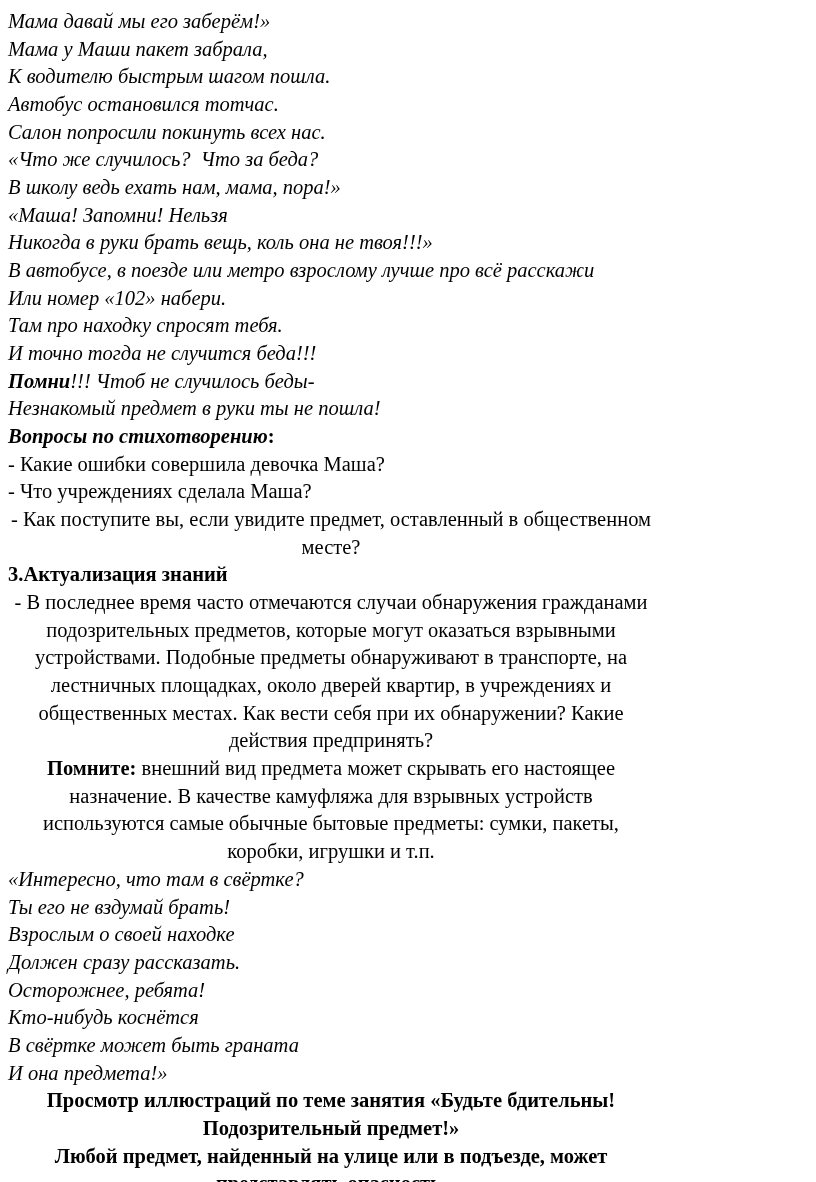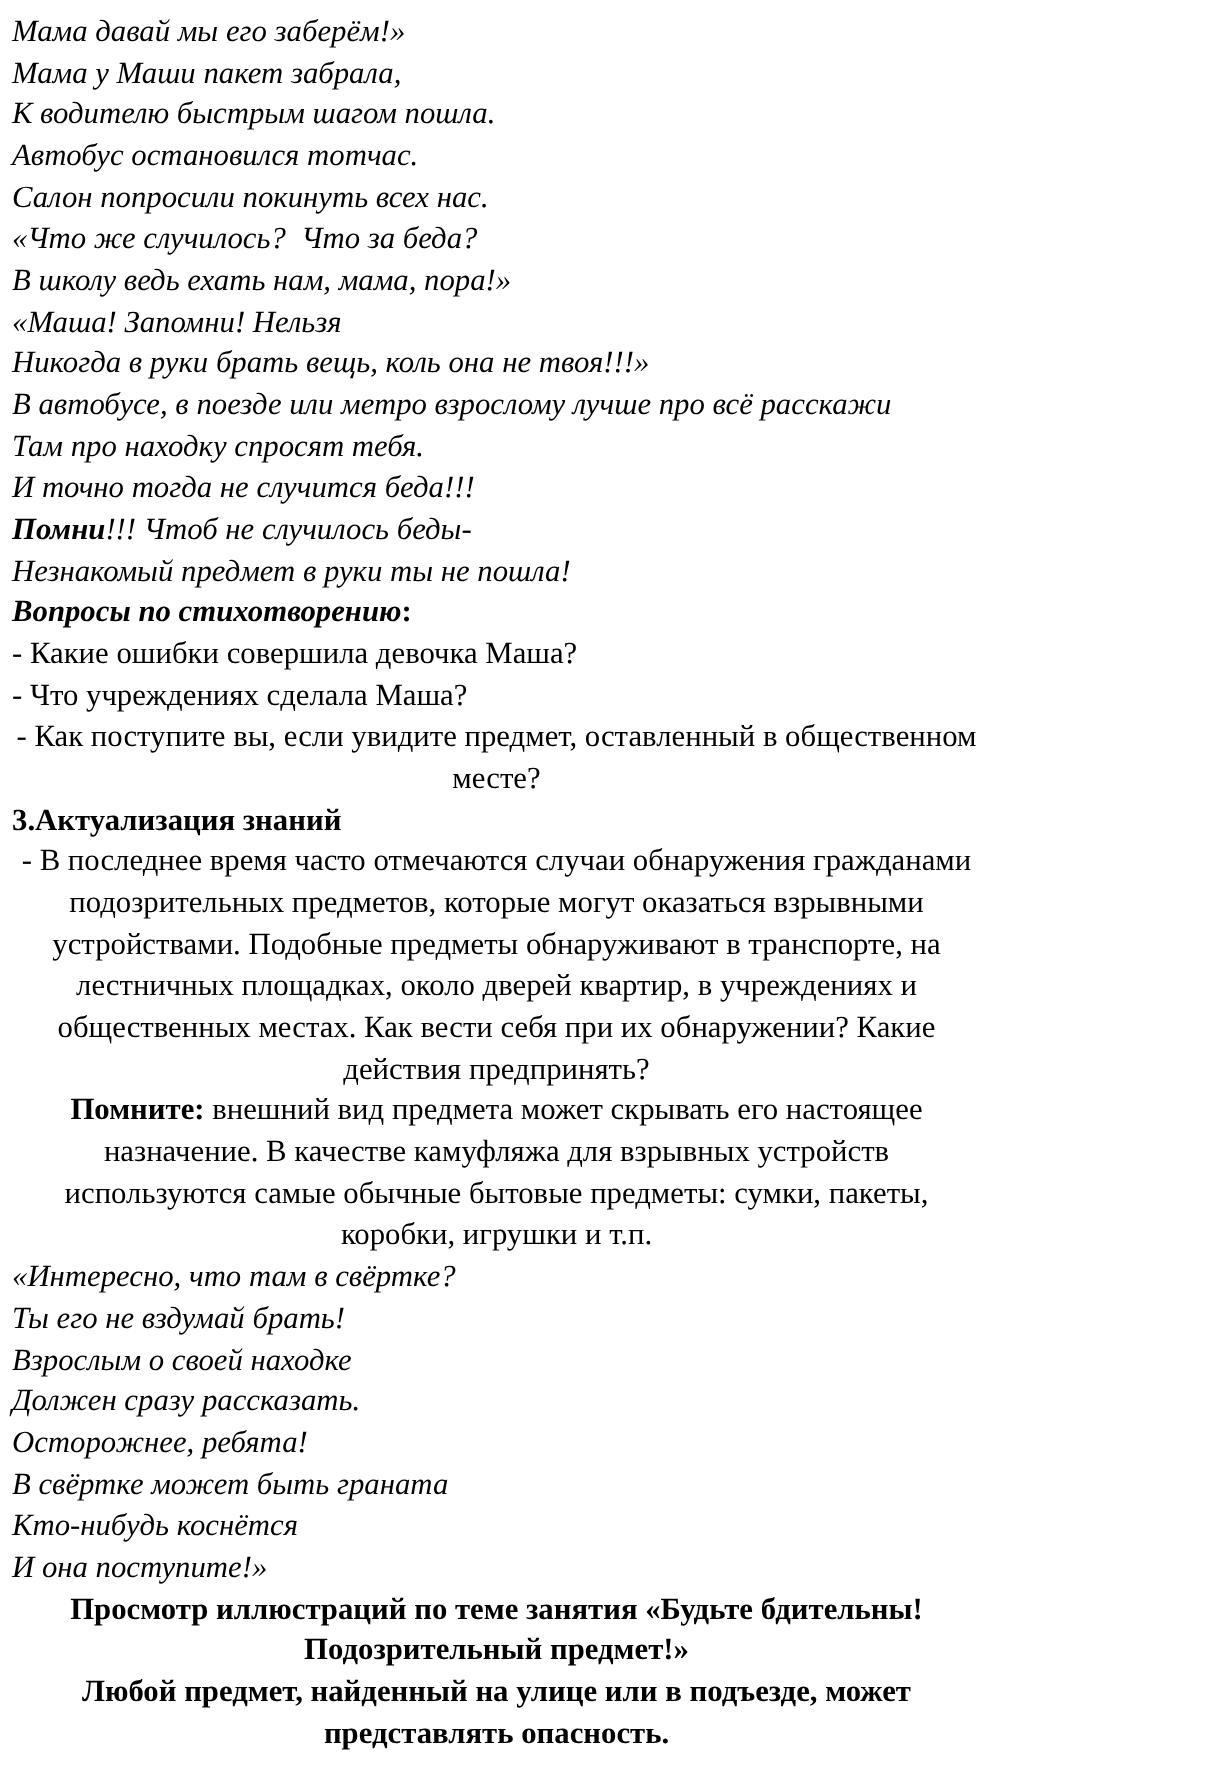--- a/index.html
+++ b/index.html
@@ -61,20 +61,21 @@
     <div class="line italic">Мама давай мы его заберём!»</div>
     <div class="line italic">Мама у Маши пакет забрала,</div>
     <div class="line italic">К водителю быстрым шагом пошла.</div>
     <div class="line italic">Автобус остановился тотчас.</div>
     <div class="line italic">Салон попросили покинуть всех нас.</div>
     <div class="line italic">«Что же случилось?  Что за беда?</div>
     <div class="line italic">В школу ведь ехать нам, мама, пора!»</div>
     <div class="line italic">«Маша! Запомни! Нельзя</div>
     <div class="line italic">Никогда в руки брать вещь, коль она не твоя!!!»</div>
     <div class="line italic">В автобусе, в поезде или метро взрослому лучше про всё расскажи</div>
+    <div class="line italic">Или номер «102» набери.</div>
     <div class="line italic">Там про находку спросят тебя.</div>
     <div class="line italic">И точно тогда не случится беда!!!</div>
 
     <div class="line italic"><span class="inline-bold">Помни</span><span>!!! Чтоб не случилось беды-</span></div>
 
     <div class="line italic">Незнакомый предмет в руки ты не пошла!</div>
 
     <div class="line q-head"><span>Вопросы по стихотворению</span><span class="colon">:</span></div>
 
     <div class="line">- Какие ошибки совершила девочка Маша?</div>
@@ -85,21 +86,21 @@
 
     <div class="para">- В последнее время часто отмечаются случаи обнаружения гражданами подозрительных предметов, которые могут оказаться взрывными устройствами. Подобные предметы обнаруживают в транспорте, на лестничных площадках, около дверей квартир, в учреждениях и общественных местах. Как вести себя при их обнаружении? Какие действия предпринять?</div>
 
     <div class="para"><span class="inline-bold">Помните:</span><span> внешний вид предмета может скрывать его настоящее назначение. В качестве камуфляжа для взрывных устройств используются самые обычные бытовые предметы: сумки, пакеты, коробки, игрушки и т.п.</span></div>
 
     <div class="line italic">«Интересно, что там в свёртке?</div>
     <div class="line italic">Ты его не вздумай брать!</div>
     <div class="line italic">Взрослым о своей находке</div>
     <div class="line italic">Должен сразу рассказать.</div>
     <div class="line italic">Осторожнее, ребята!</div>
+    <div class="line italic">Кто-нибудь коснётся</div>
     <div class="line italic">В свёртке может быть граната</div>
-    <div class="line italic">Кто-нибудь коснётся</div>
-    <div class="line italic">И она поступите!»</div>
+    <div class="line italic">И она предмета!»</div>
 
     <div class="para bold">Просмотр иллюстраций по теме занятия «Будьте бдительны! Подозрительный предмет!»</div>
     <div class="para bold">Любой предмет, найденный на улице или в подъезде, может представлять опасность.</div>
 
   </div>
 </div>
 
 </body></html>

